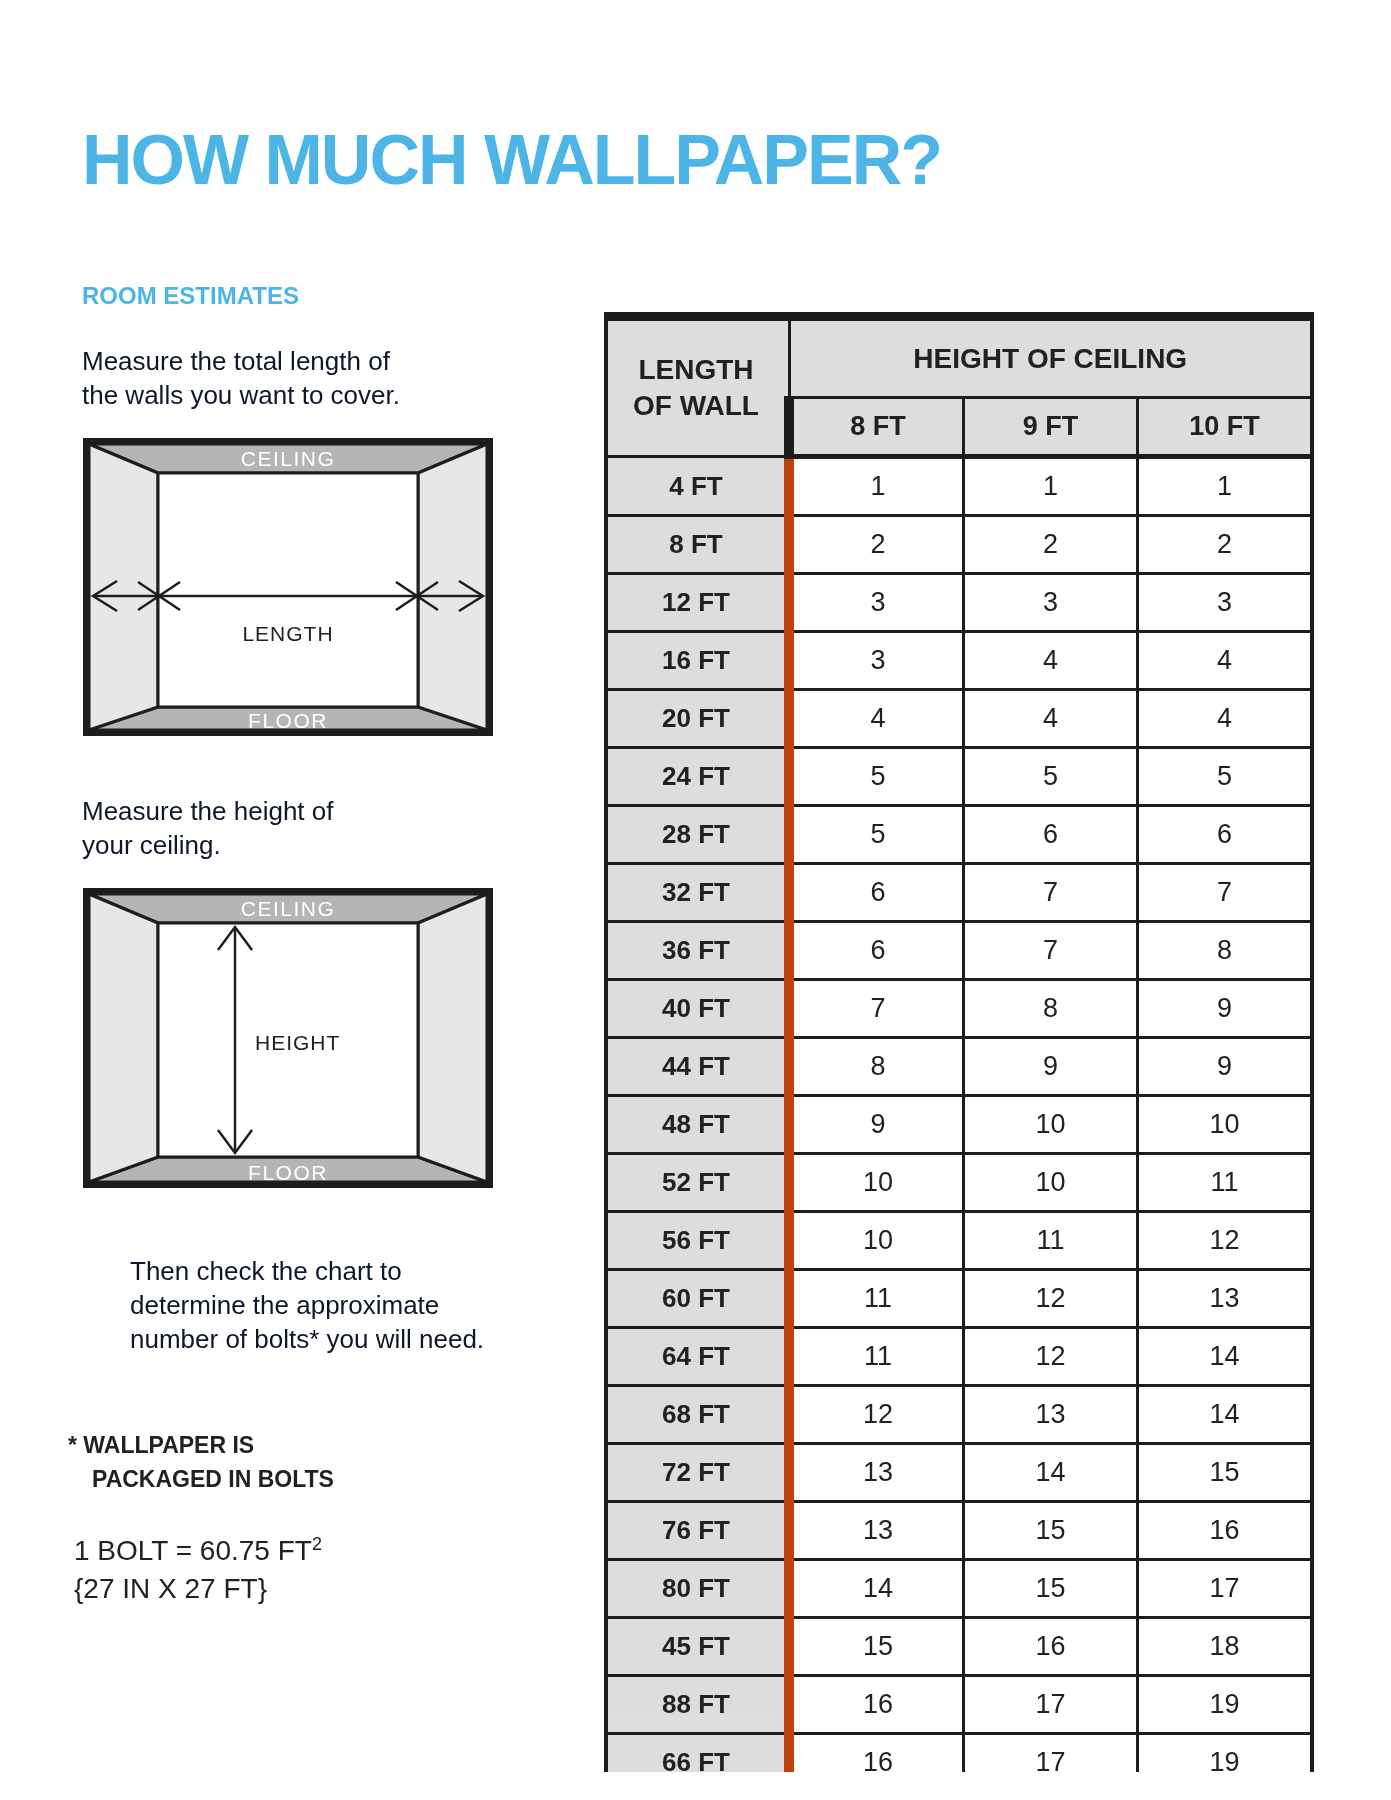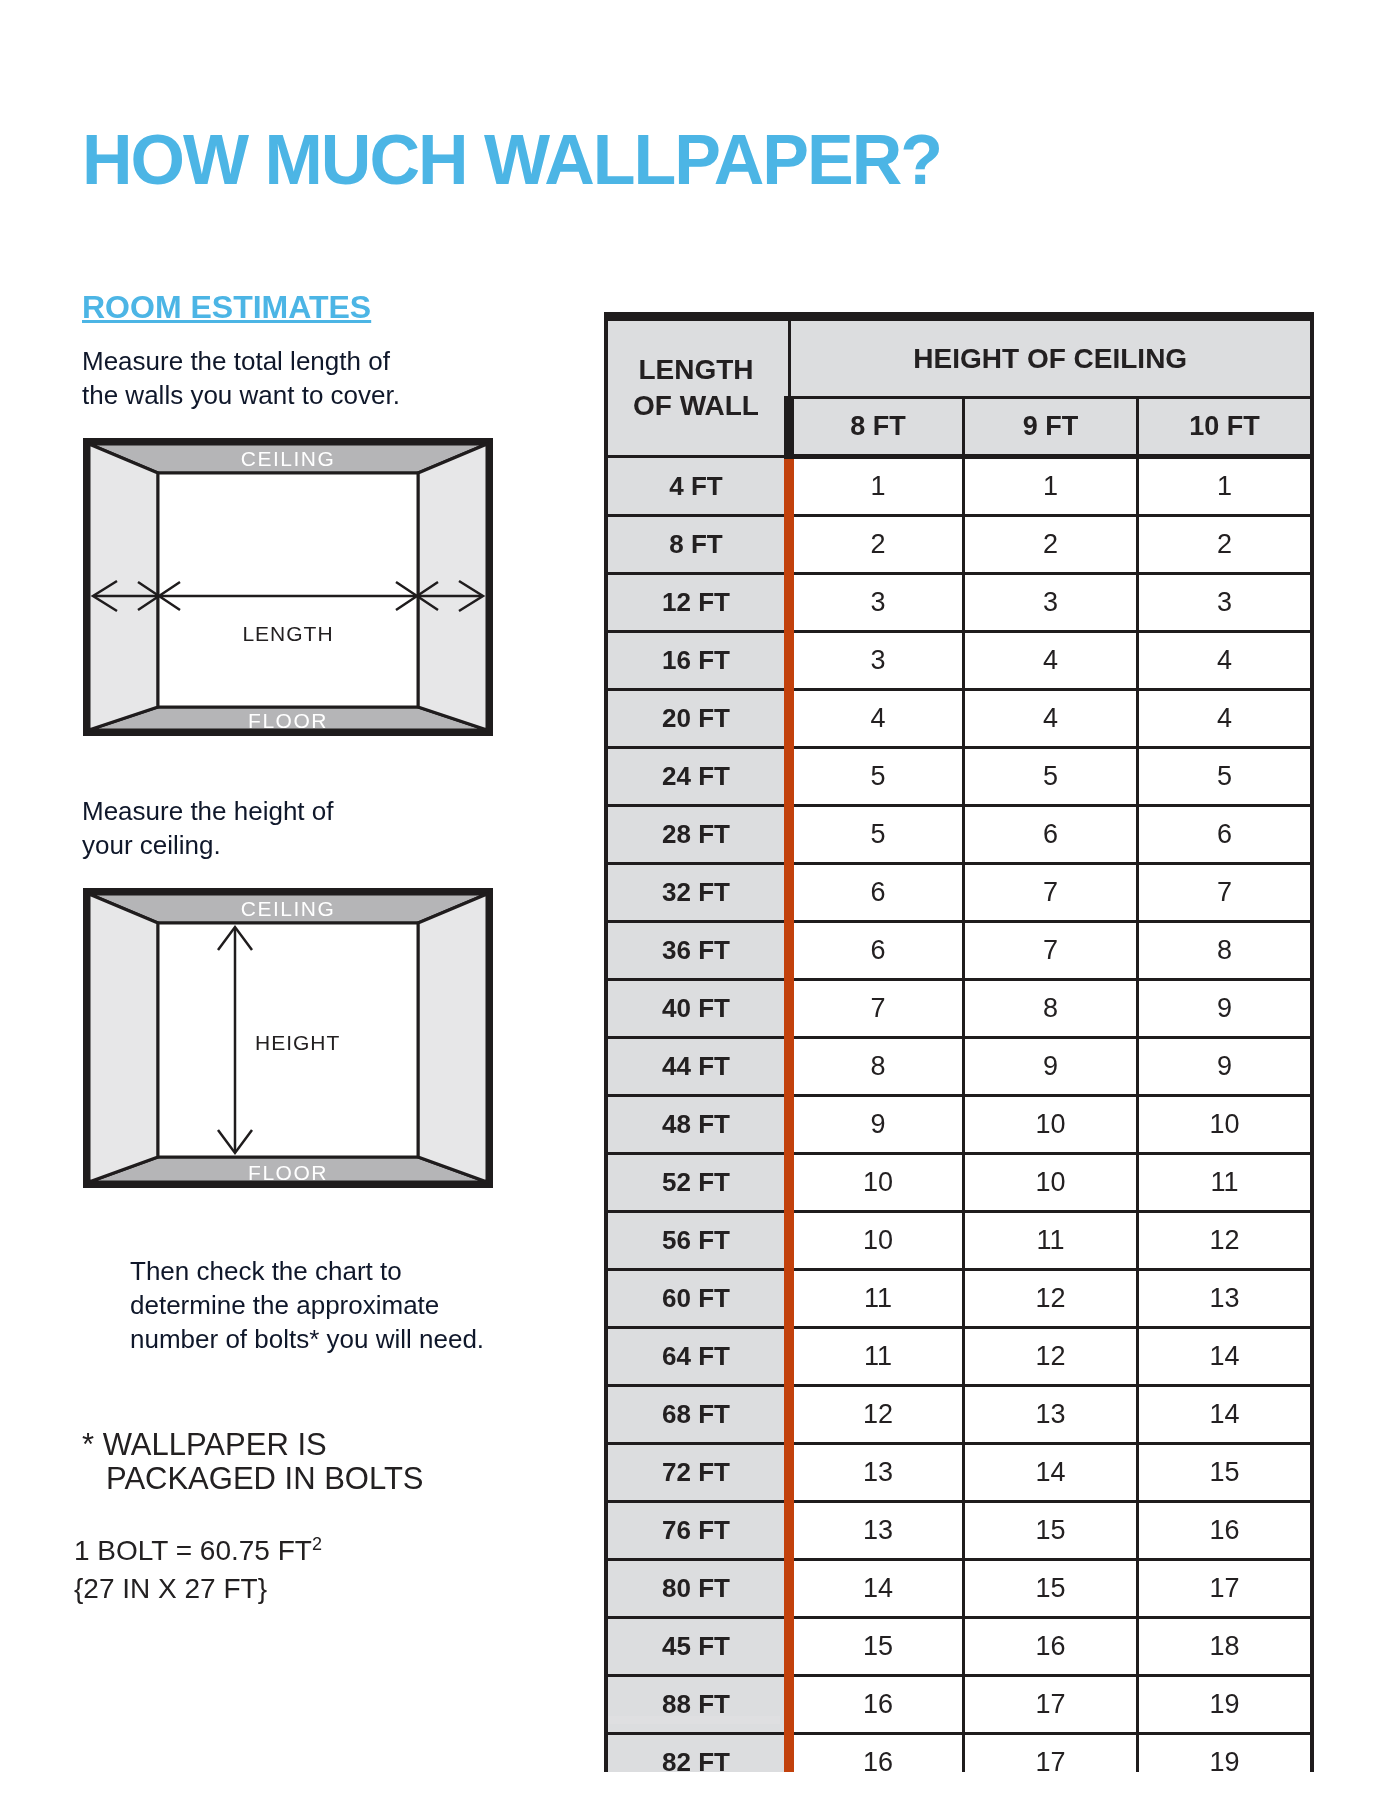--- a/index.html
+++ b/index.html
@@ -1,24 +1,24 @@
 <!DOCTYPE html>
 <html><head>
 <meta charset="utf-8">
 <style>
   html,body{margin:0;padding:0;background:#ffffff;}
   .page{position:relative;width:1391px;height:1772px;background:#ffffff;overflow:hidden;
         font-family:"Liberation Sans","DejaVu Sans",sans-serif;color:#232021;}
   .abs{position:absolute;}
 
   .title{left:82px;top:78px;font-size:70px;font-weight:bold;letter-spacing:-2px;line-height:1;color:#4cb5e5;}
-  .blue-h{font-size:32px;font-weight:bold;color:#4cb5e5;letter-spacing:0;text-decoration:underline;}
+  .blue-h{font-size:24px;font-weight:bold;color:#4cb5e5;letter-spacing:0;}
   .para{font-size:26px;line-height:34px;color:#0f172a;}
 
-  .footnote{left:82px;top:1428px;font-size:31px;font-weight:normal;line-height:34px;}
+  .footnote{left:68px;top:1428px;font-size:23px;font-weight:bold;line-height:34px;}
   .footnote .ind{padding-left:24px;display:block;}
   .boltinfo{left:74px;top:1532px;font-size:28px;font-weight:normal;line-height:38px;}
   .boltinfo sup{font-size:18px;vertical-align:super;line-height:0;}
 
   
   .tbl-head{left:604px;top:263px;width:710px;text-align:center;}
   table.bolts{position:absolute;left:604px;top:312px;width:710px;border-collapse:collapse;table-layout:fixed;
               border-top:9px solid #1f1c1d;border-left:4px solid #1f1c1d;border-right:4px solid #1f1c1d;
               border-bottom:5px solid #1f1c1d;}
   table.bolts th, table.bolts td{border:3px solid #1f1c1d;text-align:center;vertical-align:middle;padding:0;}
@@ -251,21 +251,21 @@
           <td>16</td>
           <td>18</td>
         </tr>
         <tr>
           <th class="row-label">88 FT</th>
           <td>16</td>
           <td>17</td>
           <td>19</td>
         </tr>
         <tr>
-          <th class="row-label">82 FT</th>
+          <th class="row-label">66 FT</th>
           <td>16</td>
           <td>17</td>
           <td>19</td>
         </tr>
       </tbody>
   </table>
 
   <div class="abs tbl-shadow"></div>
 
 </div>

